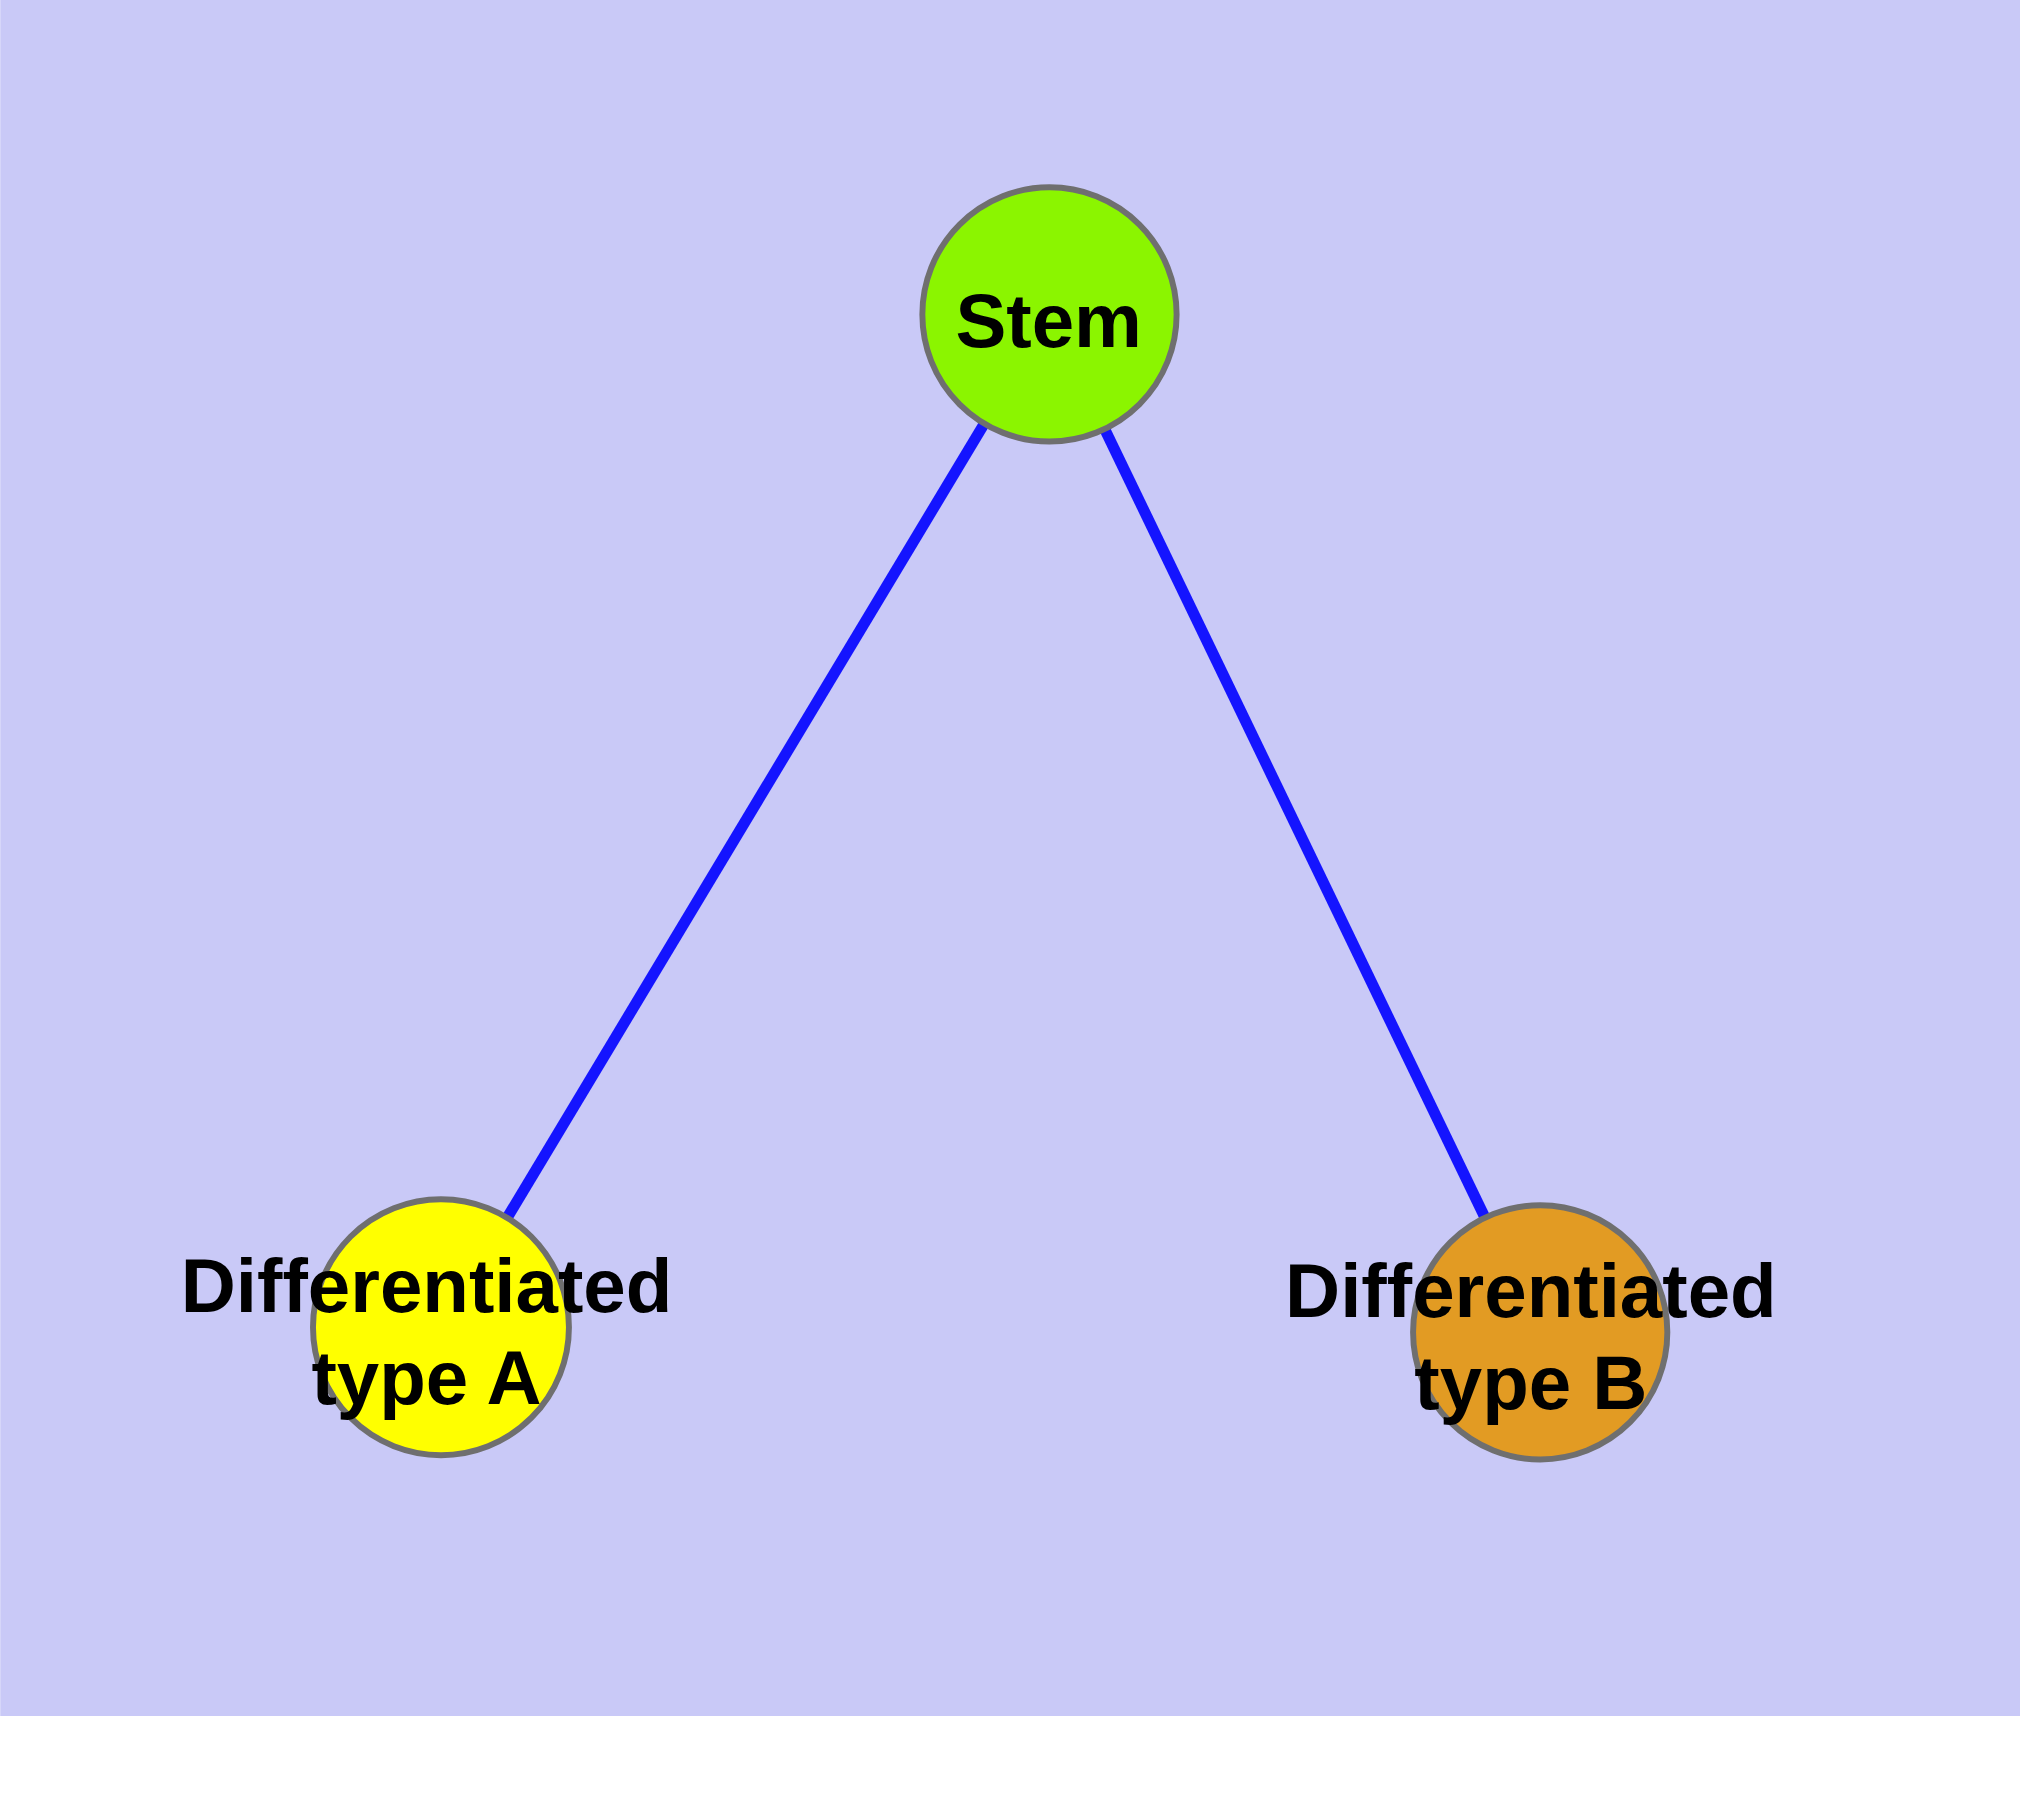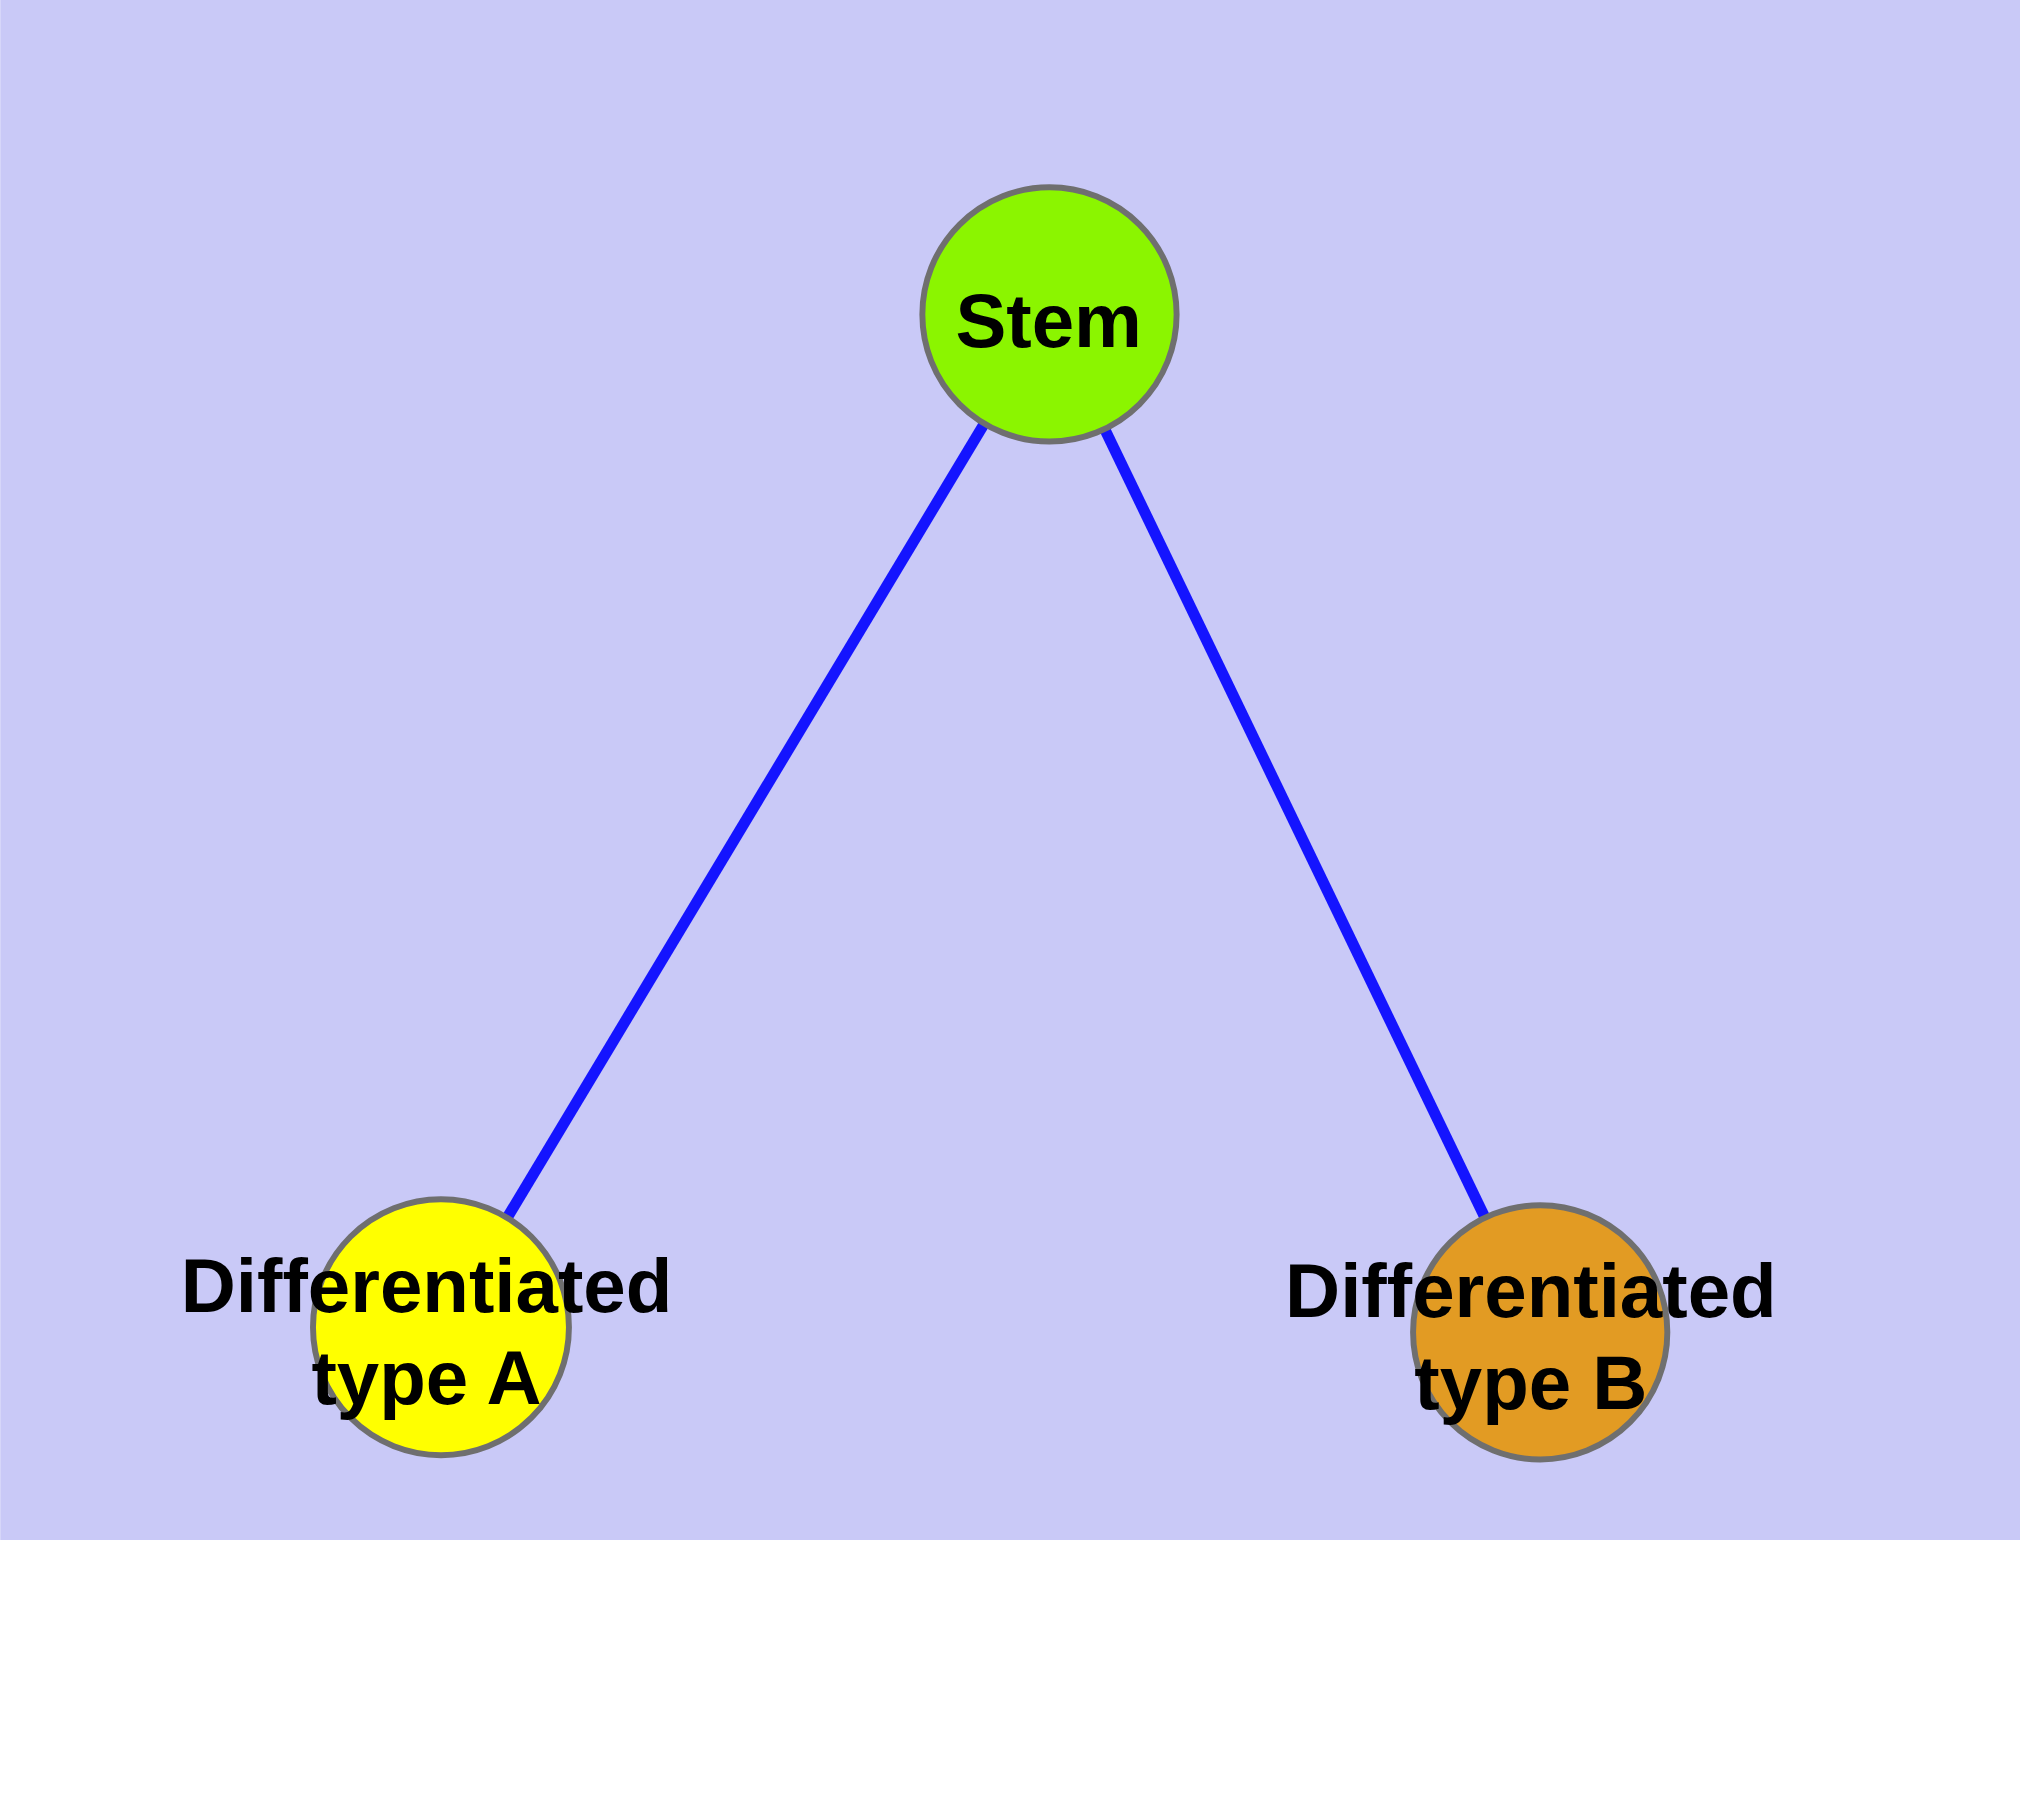--- a/index.html
+++ b/index.html
@@ -1,21 +1,21 @@
 <!DOCTYPE html>
 <html style="font-size:13.6px"><head>
 <meta charset="utf-8">
 <style>
   html, body {
     margin: 0;
     padding: 0;
   }
   .page {
     width: 2021px;
-    height: 1540px;
+    height: 1716px;
     position: relative;
   }
   svg.graph {
     display: block;
     width: 2021px;
     height: 1812px;
   }
   .edge {
     stroke-width: 13;
     stroke-linecap: butt;

